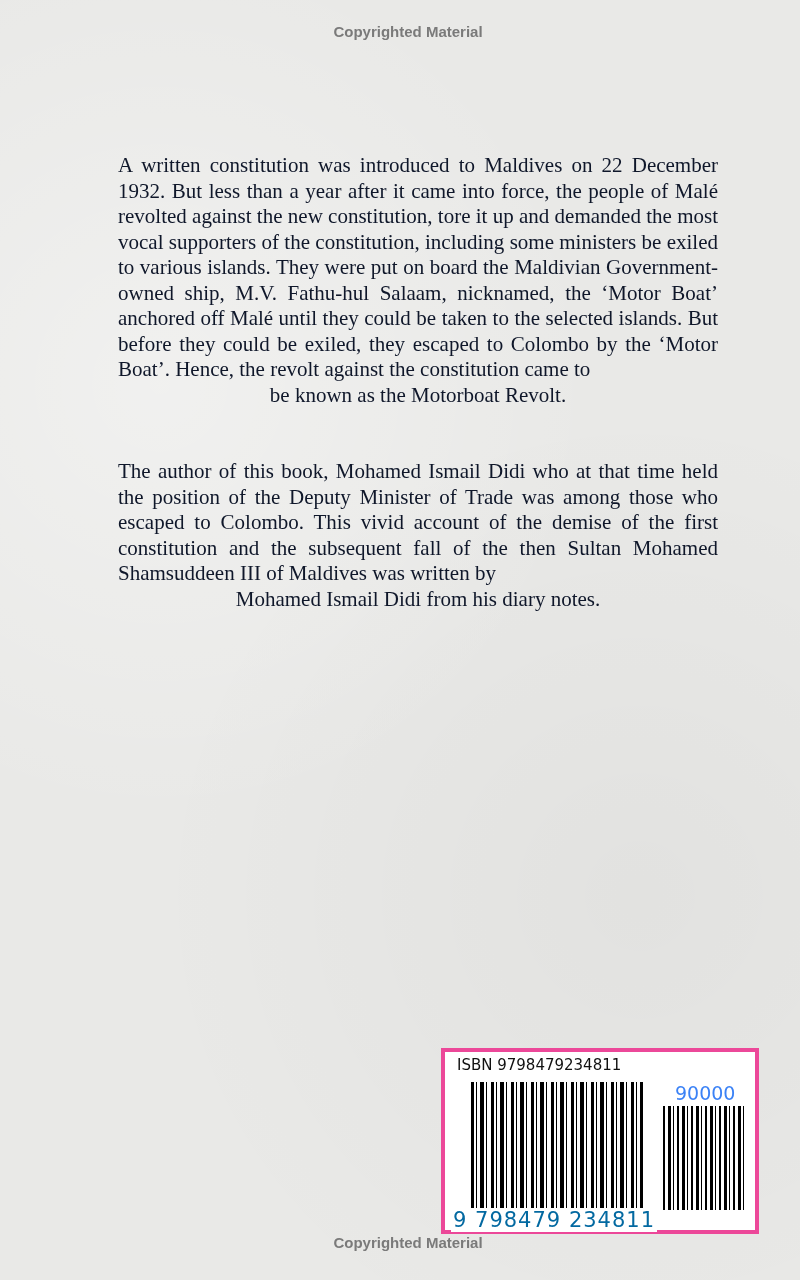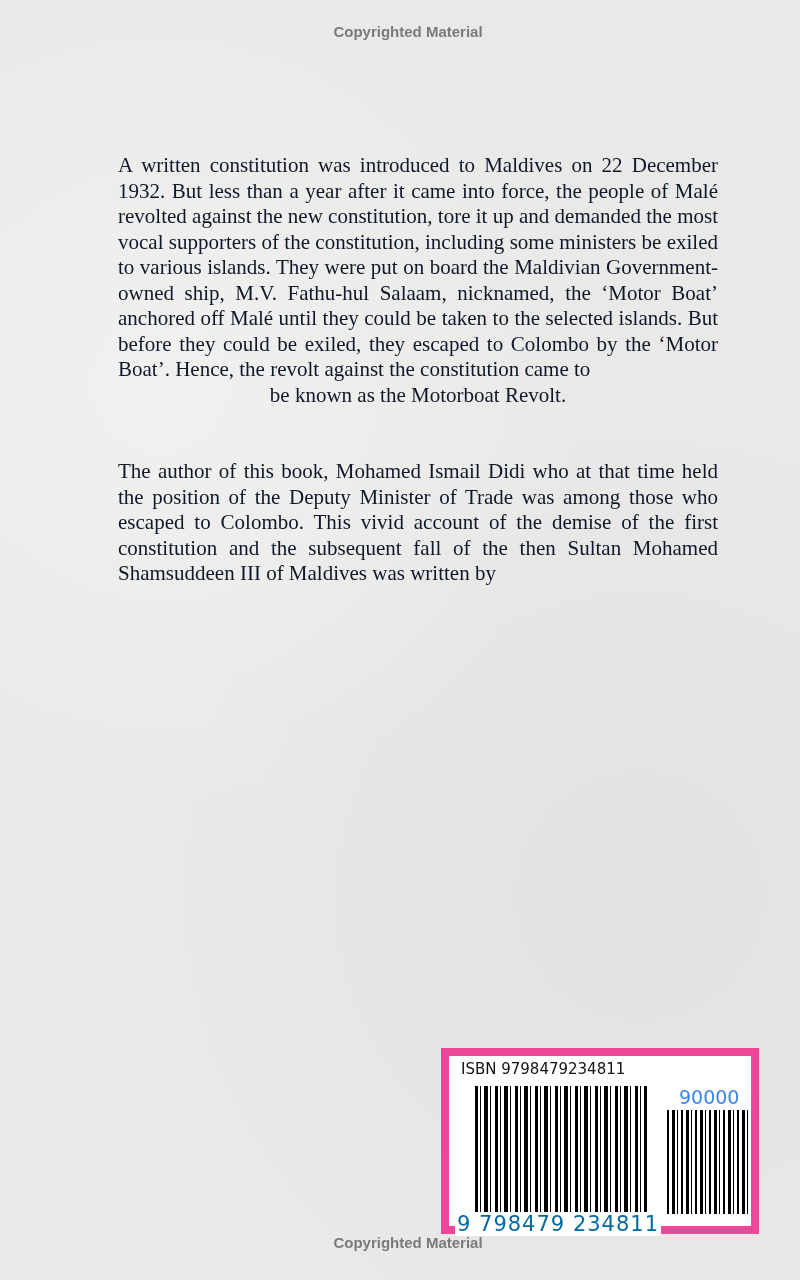--- a/index.html
+++ b/index.html
@@ -22,21 +22,21 @@
     font-family:"Liberation Serif", serif; 
     font-size:21px; line-height:25.5px; color:#0f172a;
     text-align:justify;
   }
   .blurb p { margin:0; }
   .p1 { top:153px; }
   .p2 { top:459px; }
   .last-centered { text-align:center; }
   .barcode-box {
     position:absolute; left:441px; top:1048px; width:318px; height:186px;
-    background:#fff; border:8px solid #ec4899; box-sizing:border-box;
+    background:#fff; border:4px solid #ec4899; box-sizing:border-box;
   }
   .isbn-label {
     position:absolute; left:12px; top:4px;
     font-family:"DejaVu Sans", sans-serif; font-size:15px; color:#111;
   }
   .bars-main {
     position:absolute; left:26px; top:30px; width:172px; height:130px;
     background:repeating-linear-gradient(90deg,
       #000 0 3px, #fff 3px 5px, #000 5px 6px, #fff 6px 9px,
       #000 9px 13px, #fff 13px 15px, #000 15px 16px, #fff 16px 20px);
@@ -62,20 +62,21 @@
 
 <div class="watermark wm-top">Copyrighted Material</div>
 
 <div class="blurb p1">
   <p>A written constitution was introduced to Maldives on 22 December 1932. But less than a year after it came into force, the people of Malé revolted against the new constitution, tore it up and demanded the most vocal supporters of the constitution, including some ministers be exiled to various islands. They were put on board the Maldivian Government-owned ship, M.V. Fathu-hul Salaam, nicknamed, the ‘Motor Boat’ anchored off Malé until they could be taken to the selected islands. But before they could be exiled, they escaped to Colombo by the ‘Motor Boat’. Hence, the revolt against the constitution came to</p>
   <p class="last-centered">be known as the Motorboat Revolt.</p>
 </div>
 
 <div class="blurb p2">
   <p>The author of this book, Mohamed Ismail Didi who at that time held the position of the Deputy Minister of Trade was among those who escaped to Colombo. This vivid account of the demise of the first constitution and the subsequent fall of the then Sultan Mohamed Shamsuddeen III of Maldives was written by</p>
+  <p class="last-centered">Mohamed Ismail Didi from his diary notes.</p>
 </div>
 
 <div class="barcode-box">
   <div class="isbn-label">ISBN 9798479234811</div>
   <div class="bars-main"></div>
   <div class="addon-digits">90000</div>
   <div class="bars-addon"></div>
   <div class="digits">9  798479  234811</div>
 </div>
 

